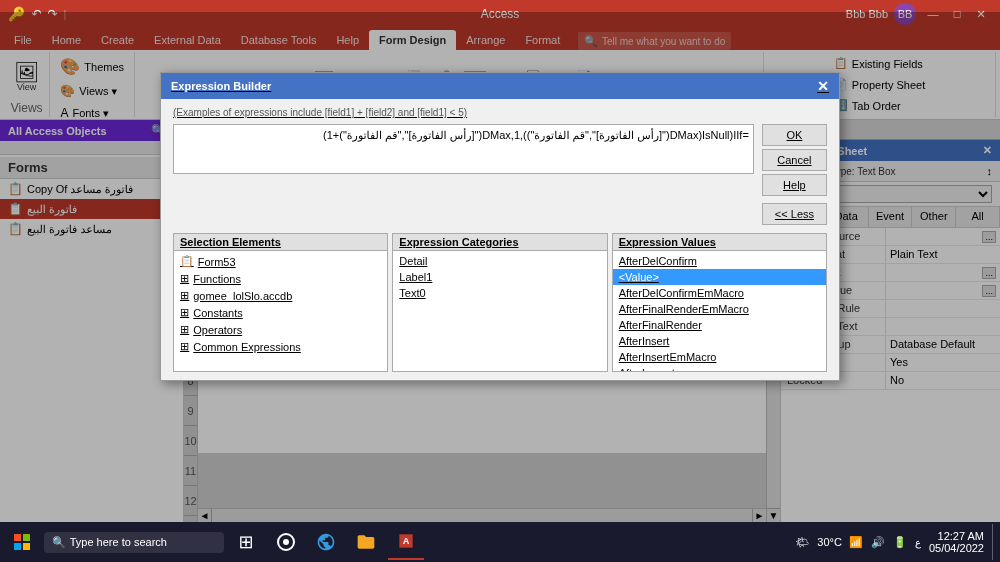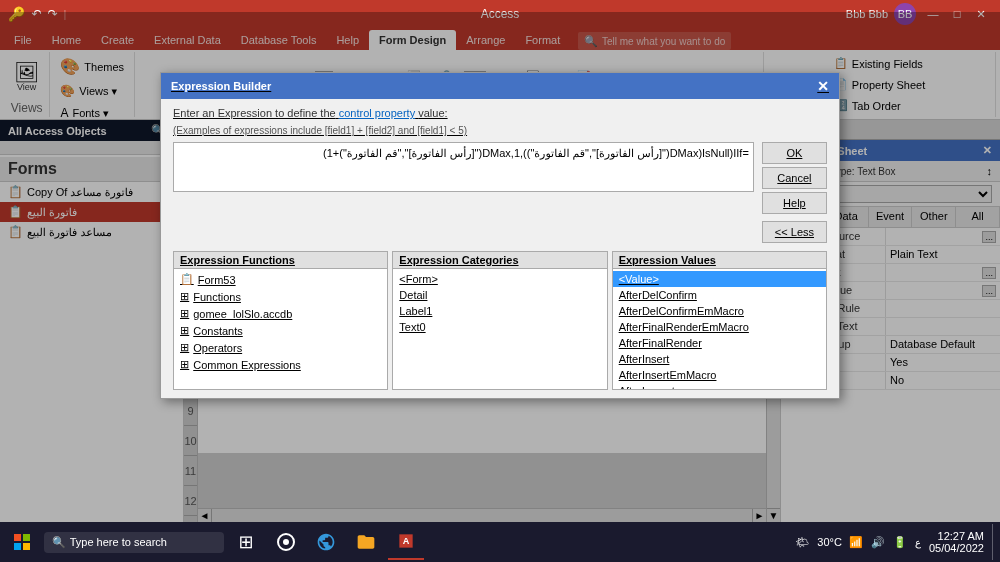--- a/index.html
+++ b/index.html
@@ -29,23 +29,23 @@
     .ribbon-group-items { display: flex; align-items: center; gap: 2px; flex: 1; }
     .ribbon-btn { display: flex; flex-direction: column; align-items: center; padding: 3px 4px; cursor: pointer; border-radius: 2px; min-width: 28px; }
     .ribbon-btn .btn-icon { font-size: 20px; line-height: 1; }
     .ribbon-btn .btn-label { font-size: 9px; color: #333; text-align: right; }
 
     
     .main-area { display: flex; height: calc(562px - 28px - 92px - 22px); }
 
     
     .sidebar { width: 184px; background: #fff; border-right: 1px solid #ccc; display: flex; flex-direction: column; overflow: hidden; }
-    .sidebar-header { background: #0f172a; color: white; padding: 4px 8px; font-size: 12px; font-weight: bold; display: flex; justify-content: space-between; align-items: center; }
+    .sidebar-header { background: #6d28d9; color: white; padding: 4px 8px; font-size: 12px; font-weight: bold; display: flex; justify-content: space-between; align-items: center; }
     .sidebar-section { padding: 2px 0; }
-    .sidebar-section-title { padding: 3px 8px; font-size: 16px; color: #333; font-weight: bold; background: #e8e8e8; border-bottom: 1px solid #ccc; }
+    .sidebar-section-title { padding: 3px 8px; font-size: 13px; color: #333; font-weight: bold; background: #e8e8e8; border-bottom: 1px solid #ccc; }
     .sidebar-item { display: flex; align-items: center; padding: 3px 8px; gap: 4px; cursor: pointer; }
     .sidebar-item.highlighted { background: #c0392b; color: white; }
     .sidebar-item .item-icon { font-size: 12px; }
 
     
     .form-area { flex: 1; background: #f5f5f5; overflow: hidden; position: relative; display: flex; flex-direction: column; }
     .form-tabs { display: flex; background: #d9d9d9; border-bottom: 1px solid #aaa; }
     .form-tab { padding: 3px 12px; font-size: 11px; cursor: pointer; border-right: 1px solid #aaa; display: flex; align-items: center; gap: 4px; }
     .form-tab.active { background: #fff; }
     .form-tab .close-btn { font-size: 10px; color: #666; cursor: pointer; }
@@ -433,43 +433,38 @@
   <span>A value that is automatically entered in this field for new items</span>
 </div>
 
 <div class="dialog-overlay">
   <div class="dialog">
     <div class="dialog-title">
       <span>Expression Builder</span>
       <span class="dialog-close">✕</span>
     </div>
     <div class="dialog-body">
-      <div class="dialog-instructions">
-        <span>Enter an Expression to define the</span>
-        <a>control property</a>
-        <span>value:</span>
-      </div>
       <div class="dialog-examples">(Examples of expressions include [field1] + [field2] and [field1] &lt; 5)</div>
 
       <div style="display:flex; gap:8px;">
         <div style="flex:1;">
           <textarea style="width: 100%; height: 50px; font-size: 11px; border: 1px solid rgb(170, 170, 170); padding: 4px; background: white; resize: none; direction: rtl; text-align: right;">=IIf(IsNull(DMax("[رأس الفاتورة]","قم الفاتورة")),1,DMax("[رأس الفاتورة]","قم الفاتورة")+1)</textarea>
         </div>
         <div style="display:flex; flex-direction:column; gap:3px; min-width:65px;">
           <button class="dialog-btn">OK</button>
           <button class="dialog-btn">Cancel</button>
           <button class="dialog-btn">Help</button>
           <button class="dialog-btn" style="margin-top:4px;">&lt;&lt; Less</button>
         </div>
       </div>
 
       <div class="expression-panels">
 
         <div class="exp-panel">
-          <div class="exp-panel-header">Expression Functions</div>
+          <div class="exp-panel-header">Selection Elements</div>
           <div class="exp-panel-content">
             <div class="exp-item">
               <span>📋</span>
               <span>Form53</span>
             </div>
             <div class="exp-item">
               <span>⊞</span>
               <span>Functions</span>
             </div>
             <div class="exp-item">
@@ -488,42 +483,39 @@
               <span>⊞</span>
               <span>Common Expressions</span>
             </div>
           </div>
         </div>
 
         <div class="exp-panel">
           <div class="exp-panel-header">Expression Categories</div>
           <div class="exp-panel-content">
             <div class="exp-item">
-                <span>&lt;Form&gt;</span>
-              </div>
-            <div class="exp-item">
                 <span>Detail</span>
               </div>
             <div class="exp-item">
                 <span>Label1</span>
               </div>
             <div class="exp-item">
                 <span>Text0</span>
               </div>
           </div>
         </div>
 
         <div class="exp-panel">
           <div class="exp-panel-header">Expression Values</div>
           <div class="exp-panel-content">
+            <div class="exp-item">
+                <span>AfterDelConfirm</span>
+              </div>
             <div class="exp-item selected">
                 <span>&lt;Value&gt;</span>
-              </div>
-            <div class="exp-item">
-                <span>AfterDelConfirm</span>
               </div>
             <div class="exp-item">
                 <span>AfterDelConfirmEmMacro</span>
               </div>
             <div class="exp-item">
                 <span>AfterFinalRenderEmMacro</span>
               </div>
             <div class="exp-item">
                 <span>AfterFinalRender</span>
               </div>

